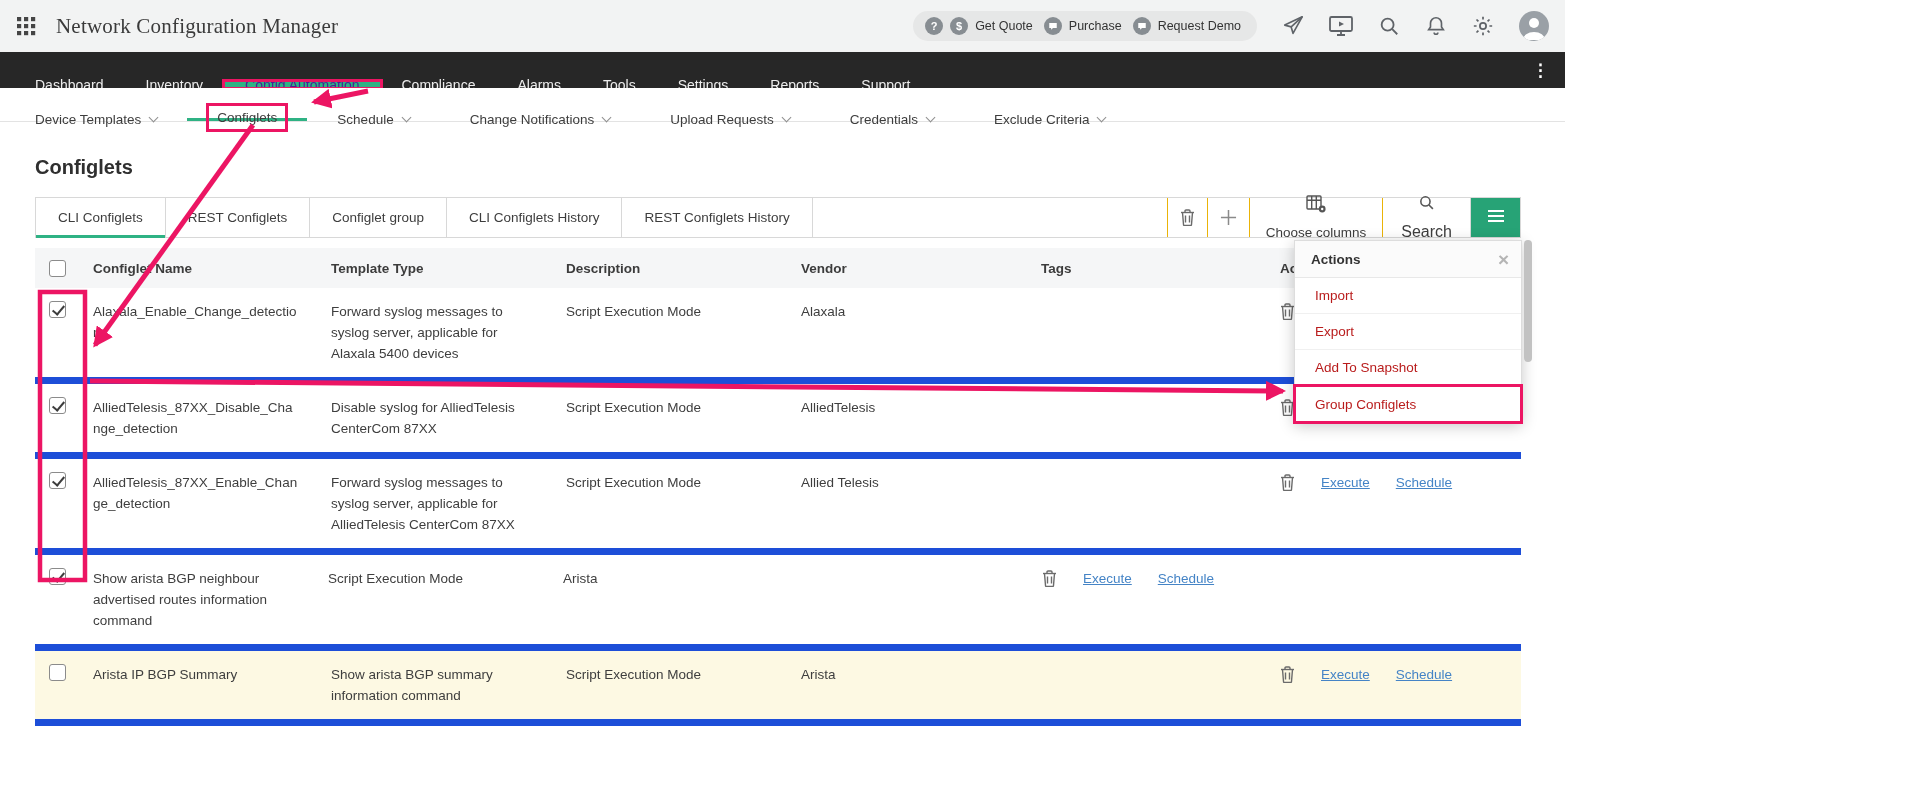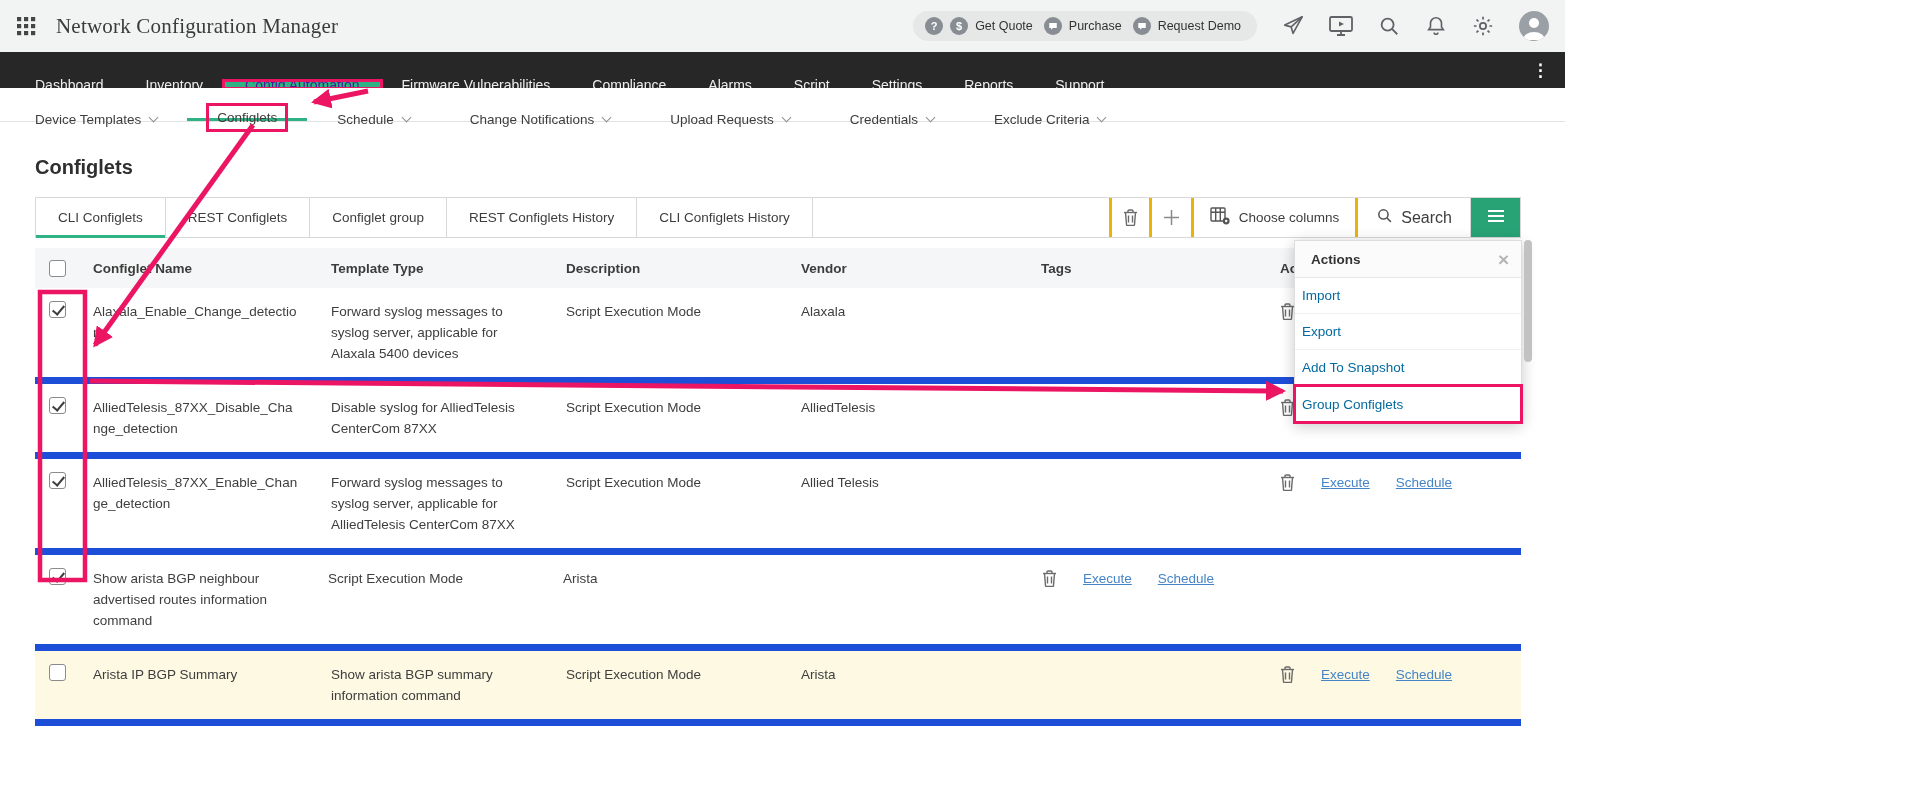--- a/index.html
+++ b/index.html
@@ -50,22 +50,22 @@
   .page-title { position:absolute; left:35px; top:156px; font-size:20px; color:#2f2f2f; }
 
   .strip { position:absolute; left:35px; top:197px; width:1486px; height:41px; display:flex;
            border:1px solid #d8d8d8; background:#fff; }
   .tabs-wrap { display:flex; }
   .tab { display:flex; align-items:center; padding:0 22px; font-size:13.5px; color:#3d3d3d;
          border-right:1px solid #d8d8d8; position:relative; cursor:pointer; white-space:nowrap; }
   .tab.active::after { content:""; position:absolute; left:0; right:0; bottom:-1px; height:3px;
          background:var(--accent-green,#2fb284); }
   .strip-spacer { flex:1; }
-  .tool { display:flex; align-items:center; justify-content:center; border-left:3px solid #eab308;
-          cursor:pointer; color:#3d3d3d; }
+  .tool { display:flex; align-items:center; justify-content:center; border-left:1px solid #eab308;
+          cursor:pointer; color:#3d3d3d;flex-direction:column; }
   .tool.trash { width:40px; } .tool.plus { width:42px; }
   .tool.cols { padding:0 16px; gap:9px; font-size:13.5px; }
   .tool.srch { padding:0 18px; gap:8px; font-size:16px; }
   .menu-btn { width:50px; background:var(--button-green,#27a376); display:flex; align-items:center;
               justify-content:center; cursor:pointer; border-left:1px solid #d8d8d8; }
 
   
   .table { position:absolute; left:35px; top:248px; width:1486px; }
   .thead { display:flex; background:#f5f6f7; height:40px; font-weight:bold; font-size:13.5px; color:#3c3c3c; }
   .thead .cell { display:flex; align-items:center; padding-top:0; padding-bottom:0; }
@@ -85,22 +85,22 @@
   input[type=checkbox]:checked::after { content:""; position:absolute; left:4.5px; top:1px;
       width:5px; height:10px; border:solid #3d3d3d; border-width:0 2px 2px 0; transform:rotate(40deg); }
 
   
   .dropdown { position:absolute; left:1294px; top:240px; width:228px; background:#fff;
               border:1px solid #ddd; box-shadow:0 3px 14px rgba(0,0,0,.22); z-index:40; }
   .menu-header { height:37px; display:flex; align-items:center; justify-content:space-between;
               padding:0 12px 0 16px; font-weight:bold; font-size:13.5px; color:#333;
               border-bottom:1px solid #e8e8e8; background:#fbfbfb; }
   .menu-close { color:#b5b5b5; font-size:19px; line-height:1; cursor:pointer; }
-  .menu-item { height:36px; display:flex; align-items:center; padding:0 7px; font-size:13.5px;
-              color:#0369a1; border-bottom:1px solid #f0f0f0; position:relative; cursor:pointer; }
+  .menu-item { height:36px; display:flex; align-items:center; padding:0 20px; font-size:13.5px;
+              color:#b91c1c; border-bottom:1px solid #f0f0f0; position:relative; cursor:pointer; }
   .menu-item:last-child { border-bottom:none; }
   .menu-item.annotated::after { content:""; position:absolute; inset:-2px;
               border:3px solid var(--annotation-pink,#ec1563); pointer-events:none; }
 
   .scroll-thumb { position:absolute; left:1524px; top:240px; width:8px; height:122px;
                   background:#c2c2c2; border-radius:4px; z-index:45; }
 
   
   .anno-svg { position:absolute; left:0; top:0; z-index:60; pointer-events:none; }
   .anno-line { stroke:var(--annotation-pink,#ec1563); stroke-width:5; fill:none; }
@@ -193,24 +193,23 @@
         </svg>
       </span>
     </div>
   </header>
 
   <nav class="mainnav">
     <div class="nav-items">
         <div class="nav-item">Dashboard</div>
         <div class="nav-item">Inventory</div>
         <div class="nav-item active annotated">Config Automation</div>
-        <div class="nav-item">Firmware Vulnerabilities</div>
         <div class="nav-item">Compliance</div>
         <div class="nav-item">Alarms</div>
-        <div class="nav-item">Script</div>
+        <div class="nav-item">Tools</div>
         <div class="nav-item">Settings</div>
         <div class="nav-item">Reports</div>
         <div class="nav-item">Support</div>
       </div>
     <span class="nav-kebab">⋮</span>
   </nav>
 
   <nav class="subnav">
     <div class="nav-items" style="display:flex">
         <div class="subnav-item">
@@ -243,22 +242,22 @@
       </div>
   </nav>
 
   <h1 class="page-title">Configlets</h1>
 
   <div class="strip">
     <div class="tabs-wrap">
         <div class="tab active">CLI Configlets</div>
         <div class="tab">REST Configlets</div>
         <div class="tab">Configlet group</div>
+        <div class="tab">CLI Configlets History</div>
         <div class="tab">REST Configlets History</div>
-        <div class="tab">CLI Configlets History</div>
       </div>
     <div class="strip-spacer"></div>
 
     <div class="tool trash">
       <svg width="15" height="17" viewBox="0 0 15 17" fill="none" stroke="#6b6b6b" stroke-width="1.4">
         <path d="M1 3.5 h13"></path>
           <path d="M5 3.5 V2 a1 1 0 0 1 1 -1 h3 a1 1 0 0 1 1 1 v1.5"></path>
         <path d="M2.5 3.5 l1 12 a1 1 0 0 0 1 1 h6 a1 1 0 0 0 1 -1 l1 -12"></path>
           <path d="M5.5 6.5 v7 M9.5 6.5 v7"></path>
       </svg>

